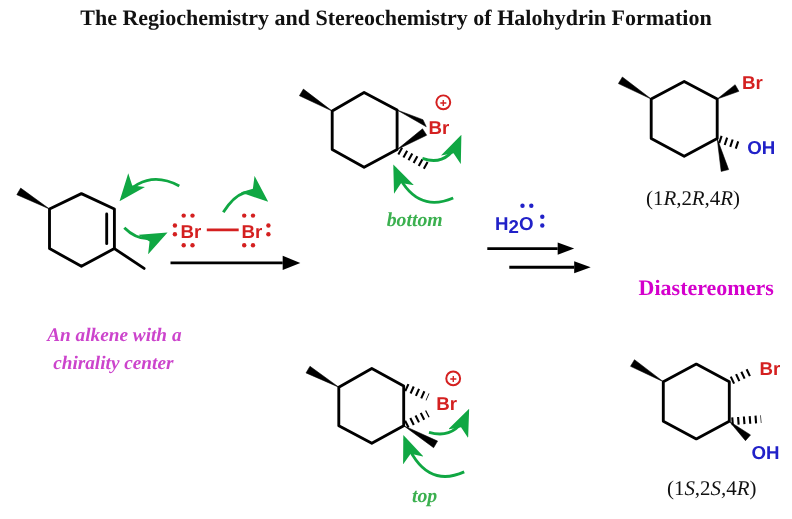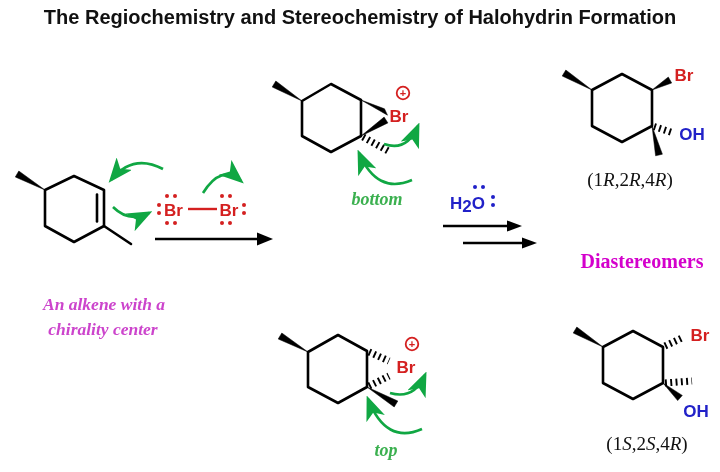--- a/index.html
+++ b/index.html
@@ -1,19 +1,19 @@
 <!DOCTYPE html>
 <html><head>
 <meta charset="utf-8">
 <style>
   html,body{margin:0;padding:0;background:#ffffff;}
   .canvas{position:relative;width:720px;height:472px;background:#ffffff;overflow:hidden;
           font-family:"Liberation Serif",serif;}
   .title{position:absolute;top:6px;left:0;width:720px;text-align:center;
-         font-family:Liberation Sans, sans-serif;font-weight:bold;font-size:20px;color:#111;}
+         font-family:Liberation Serif, serif;font-weight:bold;font-size:20px;color:#111;}
   svg{position:absolute;top:0;left:0;}
   .bond{stroke:#000;stroke-width:2.6;fill:none;stroke-linecap:round;stroke-linejoin:round;}
   .wedge{fill:#000;stroke:#000;stroke-width:0.5;}
   .hash{stroke:#000;stroke-width:7;fill:none;stroke-dasharray:1.9 3.4;}
   .garrow{stroke:#10a743;stroke-width:2.6;fill:none;}
   .rxnline{stroke:#000;stroke-width:2.6;}
   .rxnhead{fill:#000;}
   .atom-red{fill:#d42020;font-family:"Liberation Sans",sans-serif;font-weight:bold;font-size:17px;}
   .atom-blue{fill:#2121c8;font-family:"Liberation Sans",sans-serif;font-weight:bold;font-size:17px;}
   .dot-red{fill:#d42020;}

